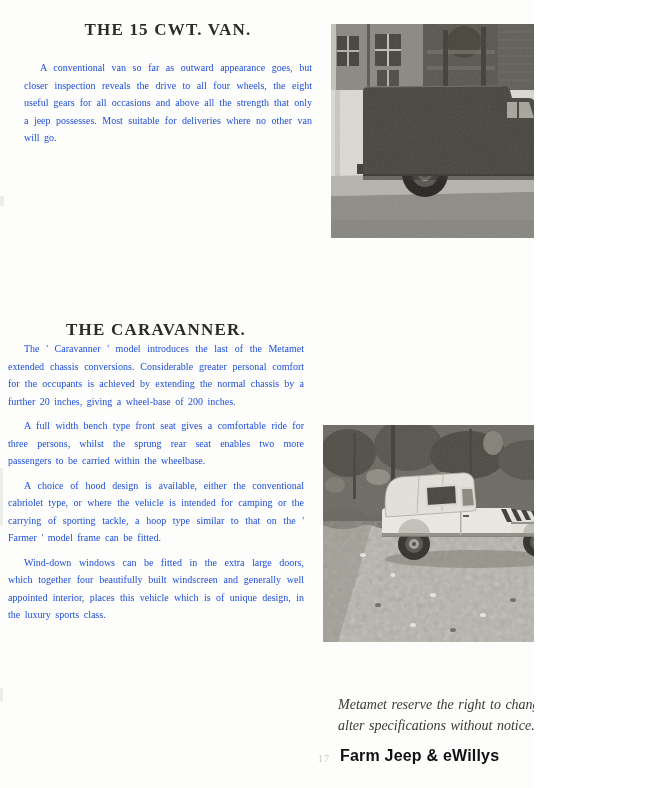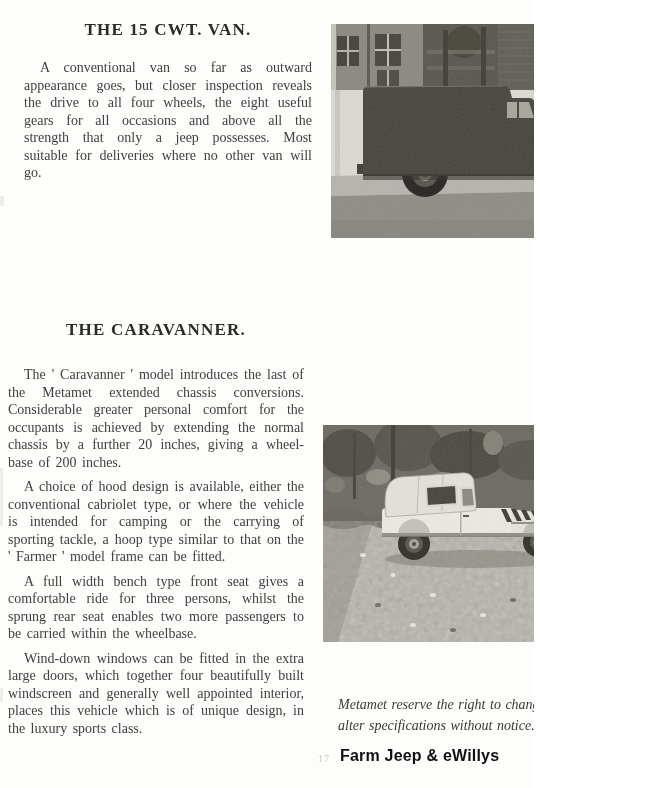--- a/index.html
+++ b/index.html
@@ -9,24 +9,24 @@
     font-family:"Liberation Serif", serif;
   }
   
   .section{position:absolute;}
   .sec1{left:24px;top:20px;width:288px;}
   .sec2{left:8px;top:320px;width:296px;}
   .section h2{
     margin:0 0 19px 0;text-align:center;font-weight:bold;
     font-size:17px;letter-spacing:1.2px;color:#2d2b27;line-height:20px;
   }
-  .sec2 h2{margin-bottom:26px;}
+  .sec2 h2{margin-bottom:0;}
   .section p{
-    margin:0 0 7px 0;font-size:14px;line-height:17.5px;
-    text-align:justify;text-indent:16px;word-spacing:2px;color:#404040;
+    margin:0 0 7px 0;font-size:10px;line-height:17.5px;
+    text-align:justify;text-indent:16px;word-spacing:2px;color:#1d4ed8;
   }
   
   .photo{position:absolute;margin:0;padding:0;}
   .photo svg{display:block;}
   .photo1{left:331px;top:24px;width:288px;height:214px;}
   .photo2{left:323px;top:425px;width:303px;height:217px;}
   
   .note{
     position:absolute;left:338px;top:694px;width:286px;
     font-style:italic;font-size:14px;line-height:21px;
@@ -139,22 +139,22 @@
         <rect x="32" y="150" width="200" height="6" fill="#2e2c28" opacity="0.6"></rect>
         <path d="M32,66 Q32,63 38,63 L172,62" stroke="#6e6b63" stroke-width="1" fill="none"></path>
       </g>
       <rect width="288" height="214" filter="url(#grain1)"></rect>
     </svg>
   </figure>
 
   <section class="section sec2">
     <h2>THE CARAVANNER.</h2>
     <p>The ' Caravanner ' model introduces the last of the Metamet extended chassis conversions. Considerable greater personal comfort for the occupants is achieved by extending the normal chassis by a further 20 inches, giving a wheel-base of 200 inches.</p>
+    <p>A full width bench type front seat gives a comfortable ride for three persons, whilst the sprung rear seat enables two more passengers to be carried within the wheelbase.</p>
     <p>A choice of hood design is available, either the conventional cabriolet type, or where the vehicle is intended for camping or the carrying of sporting tackle, a hoop type similar to that on the ' Farmer ' model frame can be fitted.</p>
-    <p>A full width bench type front seat gives a comfortable ride for three persons, whilst the sprung rear seat enables two more passengers to be carried within the wheelbase.</p>
     <p>Wind-down windows can be fitted in the extra large doors, which together four beautifully built windscreen and generally well appointed interior, places this vehicle which is of unique design, in the luxury sports class.</p>
   </section>
 
   <figure class="photo photo2">
     <svg width="303" height="217" viewBox="0 0 303 217">
 
       <rect width="303" height="217" fill="#b6b3a9"></rect>
       <g>
 
         <rect width="303" height="100" fill="#6b6860"></rect>

